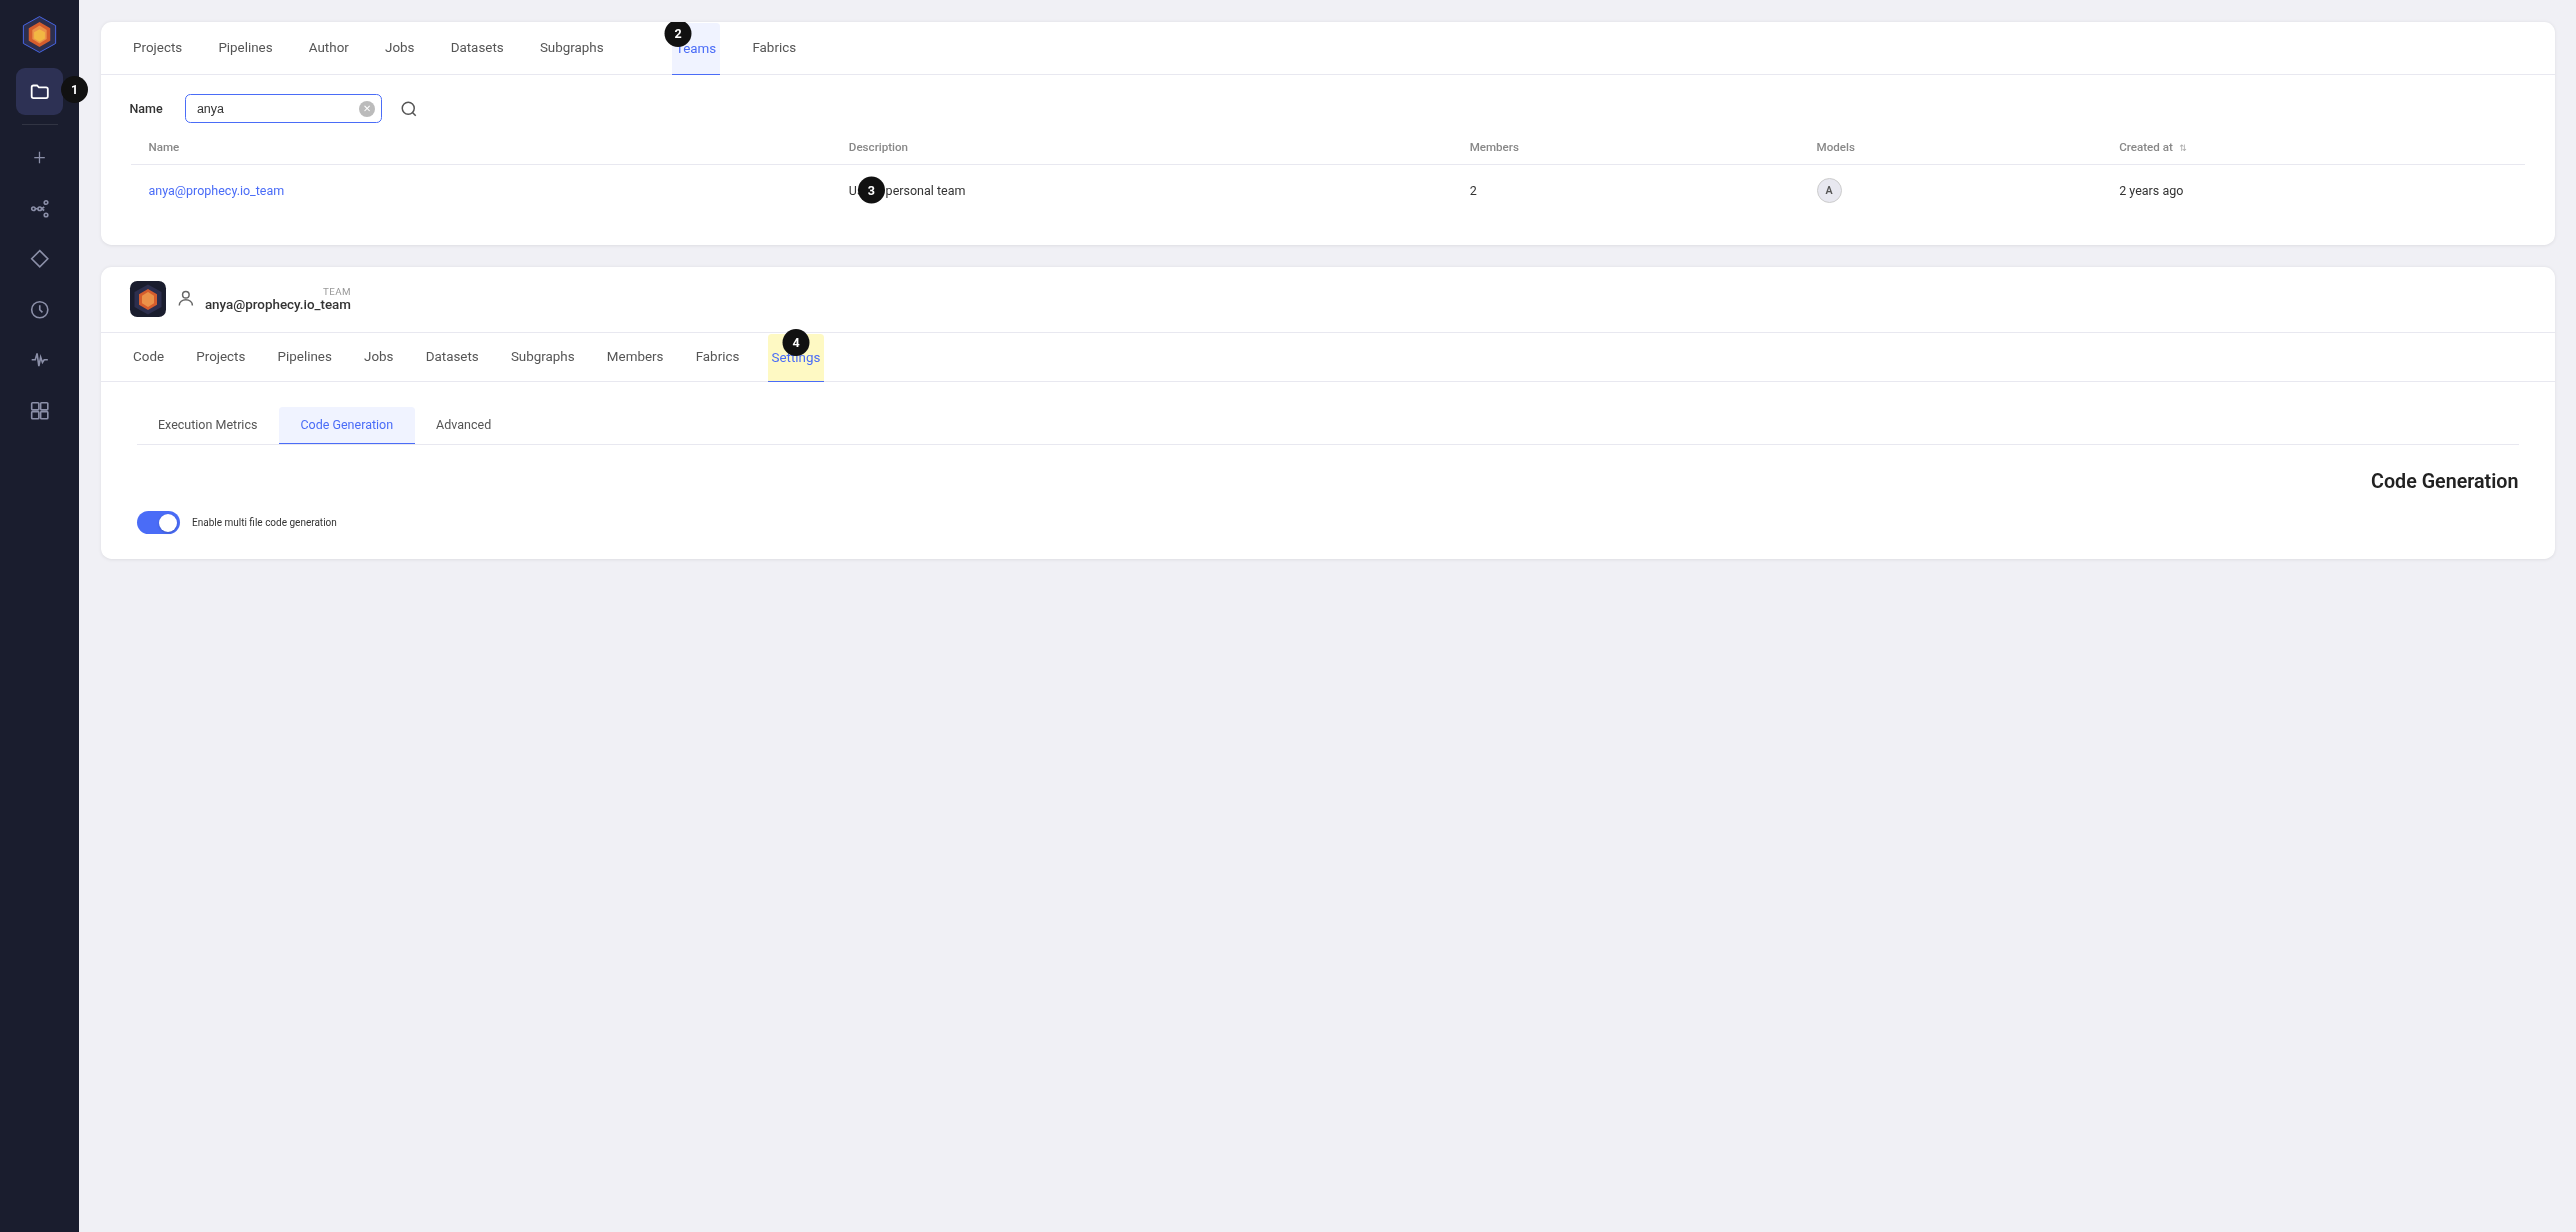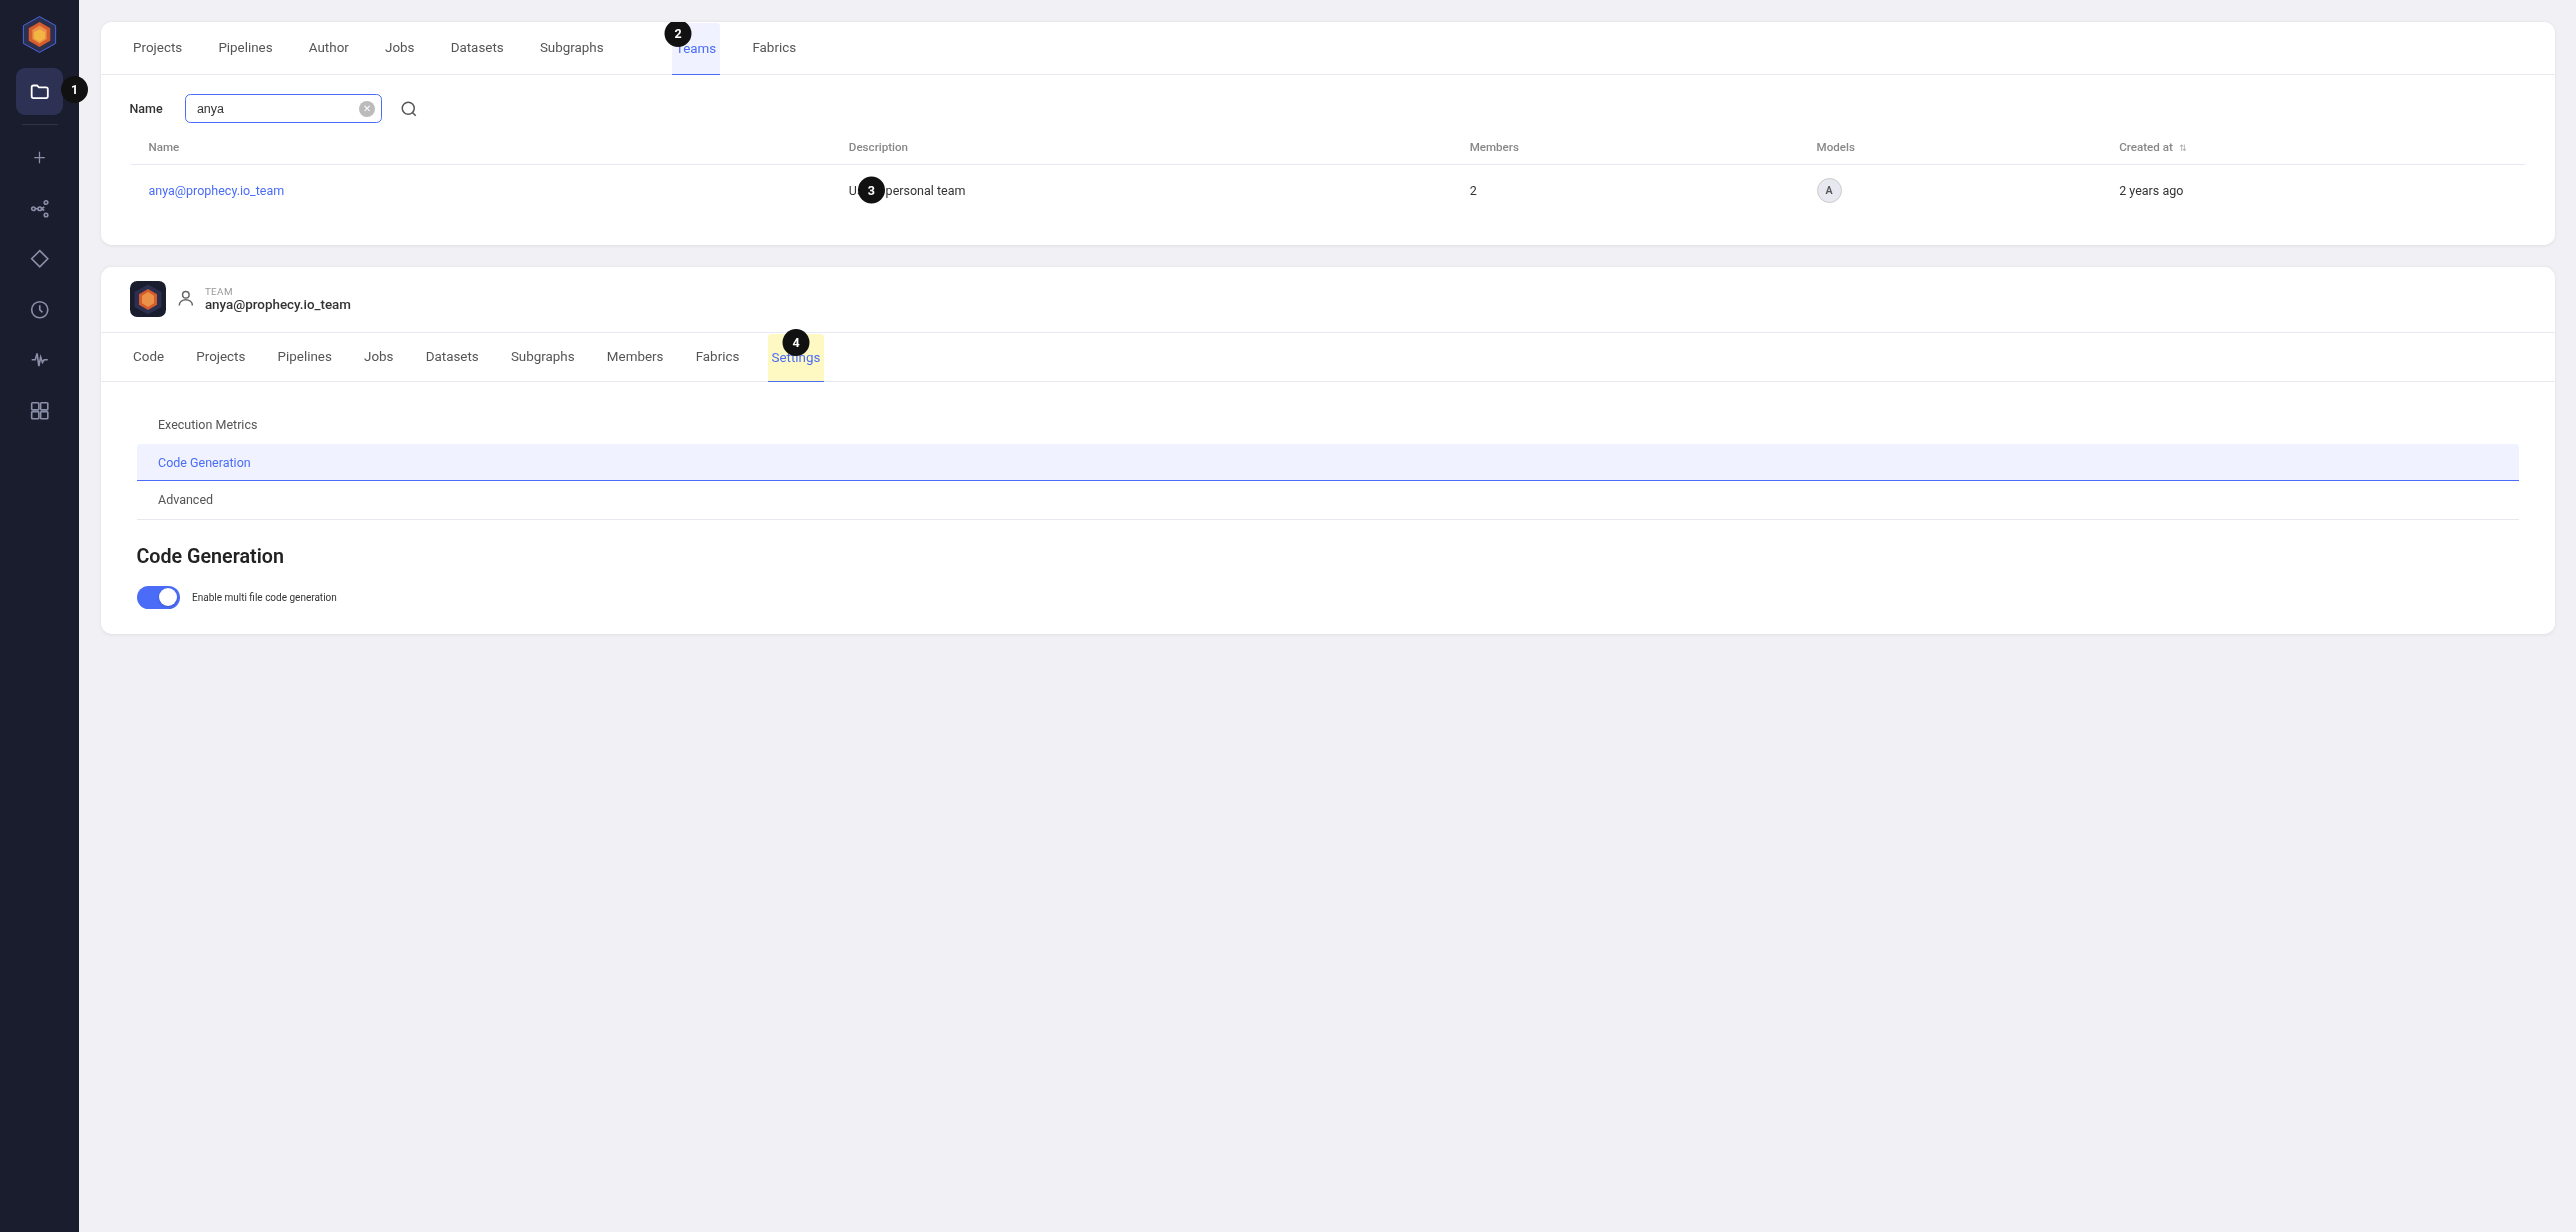--- a/index.html
+++ b/index.html
@@ -187,20 +187,21 @@
       color: #aaa;
     }
 
     
     .panel2 {
       background: #fff;
       margin: 0 21.5px 21.5px;
       border-radius: 10.7px;
       box-shadow: 0 0.9px 3.6px rgba(0,0,0,0.08);
       overflow: hidden;
+      text-align: right;
     }
 
     .team-header {
       display: flex;
       align-items: center;
       padding: 14.3px 29px;
       border-bottom: 0.9px solid #e8e8f0;
       gap: 10.7px;
     }
     .team-header-text .label {
@@ -239,21 +240,20 @@
 
     .settings-content {
       padding: 25px 36px;
     }
 
     .sub-tabs {
       display: flex;
       gap: 0;
       border-bottom: 0.9px solid #e8e8f0;
       margin-bottom: 25px;
-      flex-direction: column;
     }
     .sub-tab {
       padding: 10.7px 21.5px;
       font-size: 12.5px;
       color: #555;
       cursor: pointer;
       border-bottom: 1.8px solid transparent;
       white-space: nowrap;
     }
     .sub-tab.active {

